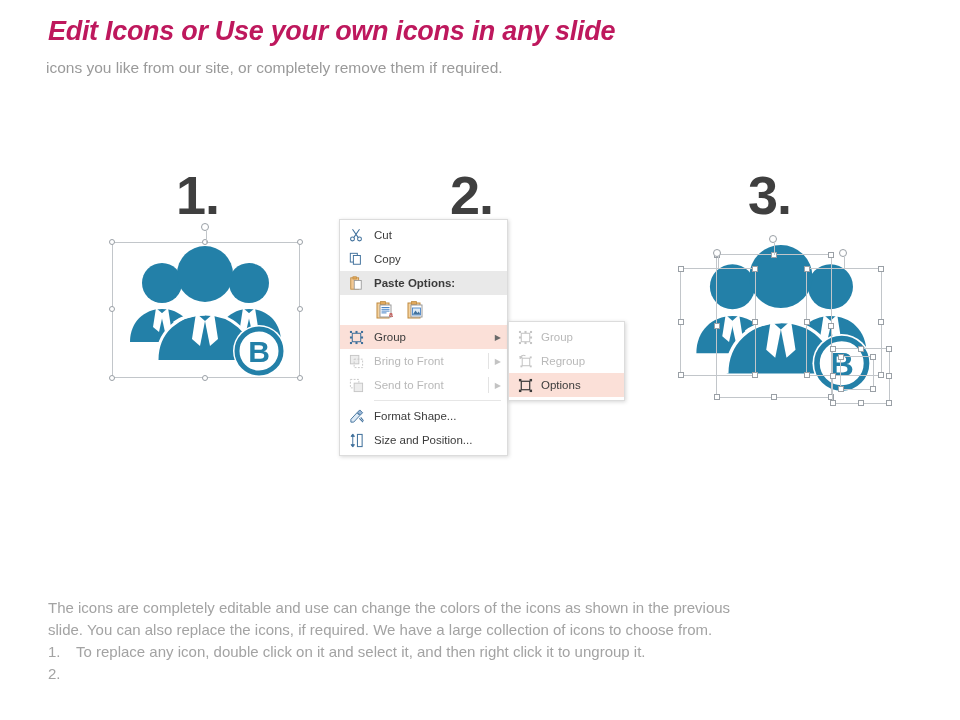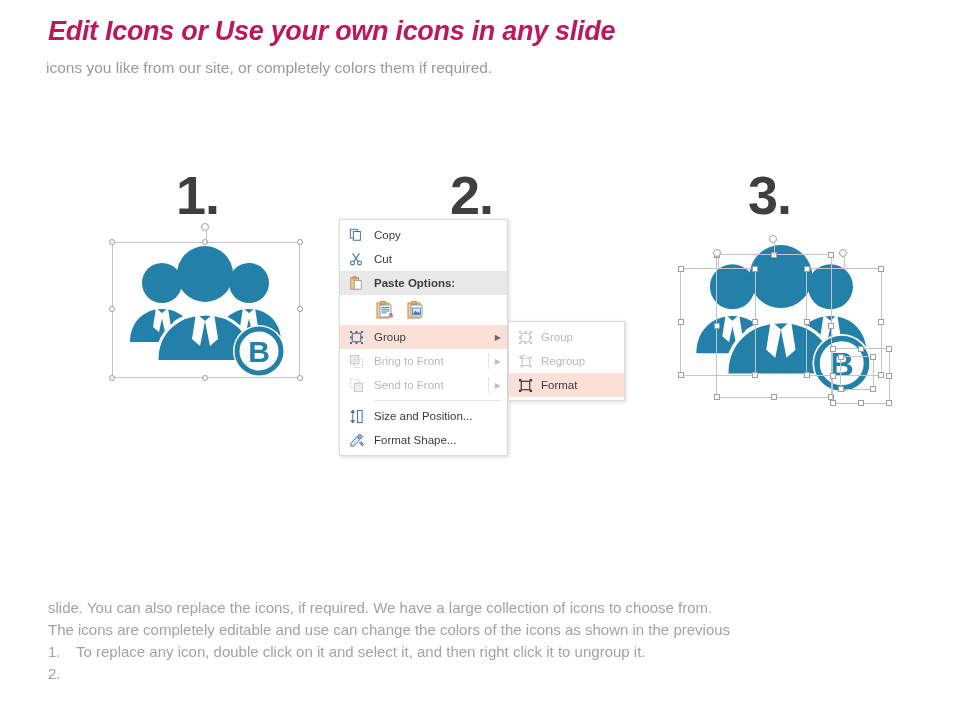--- a/index.html
+++ b/index.html
@@ -101,21 +101,21 @@
   .foot ol li{display:flex;gap:12px;white-space:nowrap;}
   .foot ol li .n{width:16px;flex:none;}
 </style>
 </head>
 <body>
 
 <div class="slide">
 
   <div class="hdr-title">Edit Icons or Use your own icons in any slide</div>
   <div class="hdr-sub">
-    <div>icons you like from our site, or completely colors them if required.</div>
+    <div>icons you like from our site, or completely remove them if required.</div>
   </div>
 
   <div class="step-num" id="num1">1.</div>
   <div class="step-num" id="num2">2.</div>
   <div class="step-num" id="num3">3.</div>
 
   <div class="art" id="art1">
     <svg width="176" height="142" viewBox="0 0 176 142">
       <g fill="#2380a8">
 
@@ -237,38 +237,38 @@
     <div class="hnd sq" style="right:-3px;top:-3px;"></div>
     <div class="hnd sq" style="left:-3px;bottom:-3px;"></div>
     <div class="hnd sq" style="right:-3px;bottom:-3px;"></div>
   </div>
 
   <div class="ctxmenu">
 
     <div class="mi">
       <span class="ico">
         <svg width="14" height="14" viewBox="0 0 16 16">
-          <rect x="1.5" y="1.5" width="8" height="10" fill="#fff" stroke="#41719c" stroke-width="1.1"></rect>
-          <rect x="5" y="4" width="8" height="10" fill="#fff" stroke="#41719c" stroke-width="1.1"></rect>
-        </svg>
-      </span>
-      <span class="lbl">Copy</span>
-    </div>
-
-    <div class="mi">
-      <span class="ico">
-        <svg width="14" height="14" viewBox="0 0 16 16">
           <g fill="none" stroke="#41719c" stroke-width="1.2">
             <circle cx="4" cy="12.5" r="2.2"></circle>
               <circle cx="12" cy="12.5" r="2.2"></circle>
             <path d="M5.4 11 L12 1.5M10.6 11 L4 1.5"></path>
           </g>
         </svg>
       </span>
       <span class="lbl">Cut</span>
+    </div>
+
+    <div class="mi">
+      <span class="ico">
+        <svg width="14" height="14" viewBox="0 0 16 16">
+          <rect x="1.5" y="1.5" width="8" height="10" fill="#fff" stroke="#41719c" stroke-width="1.1"></rect>
+          <rect x="5" y="4" width="8" height="10" fill="#fff" stroke="#41719c" stroke-width="1.1"></rect>
+        </svg>
+      </span>
+      <span class="lbl">Copy</span>
     </div>
 
     <div class="mi hdrrow">
       <span class="ico">
         <svg width="14" height="15" viewBox="0 0 16 17">
           <rect x="2" y="2" width="9" height="13" fill="#f2c894" stroke="#c08a3e" stroke-width="1"></rect>
           <rect x="4.5" y="0.8" width="4" height="2.6" fill="#e0a85c" stroke="#c08a3e" stroke-width=".8"></rect>
           <rect x="6" y="5" width="8" height="10" fill="#fff" stroke="#9a9a9a" stroke-width="1"></rect>
         </svg>
       </span>
@@ -342,40 +342,40 @@
       <span class="arrow">▶</span>
     </div>
 
 
     <div class="sep"></div>
 
 
     <div class="mi">
       <span class="ico">
         <svg width="15" height="15" viewBox="0 0 16 16">
+          <path d="M2 11 L8.5 4 L11.5 7 L5 14 L2 14z" fill="#dce9f5" stroke="#41719c" stroke-width="1"></path>
+          <path d="M9 3.5 L11.5 1 L14.5 4 L12 6.5z" fill="#9ab8d8" stroke="#41719c" stroke-width="1"></path>
+          <path d="M11 10 L15 14M12.5 9 L15.5 12.5" stroke="#41719c" stroke-width="1.1" fill="none"></path>
+        </svg>
+      </span>
+      <span class="lbl">Format Shape...</span>
+    </div>
+
+    <div class="mi">
+      <span class="ico">
+        <svg width="15" height="15" viewBox="0 0 16 16">
           <rect x="9" y="1.5" width="5" height="13" fill="none" stroke="#41719c" stroke-width="1.1"></rect>
           <g stroke="#41719c" stroke-width="1" fill="#41719c">
             <path d="M4 2v12" stroke-width="1"></path>
             <path d="M4 1 L2.2 3.6 L5.8 3.6z"></path>
             <path d="M4 15 L2.2 12.4 L5.8 12.4z"></path>
           </g>
         </svg>
       </span>
       <span class="lbl">Size and Position...</span>
-    </div>
-
-    <div class="mi">
-      <span class="ico">
-        <svg width="15" height="15" viewBox="0 0 16 16">
-          <path d="M2 11 L8.5 4 L11.5 7 L5 14 L2 14z" fill="#dce9f5" stroke="#41719c" stroke-width="1"></path>
-          <path d="M9 3.5 L11.5 1 L14.5 4 L12 6.5z" fill="#9ab8d8" stroke="#41719c" stroke-width="1"></path>
-          <path d="M11 10 L15 14M12.5 9 L15.5 12.5" stroke="#41719c" stroke-width="1.1" fill="none"></path>
-        </svg>
-      </span>
-      <span class="lbl">Format Shape...</span>
     </div>
   </div>
 
   <div class="submenu">
     <div class="mi dis">
       <span class="ico">
         <svg width="15" height="15" viewBox="0 0 16 16">
           <rect x="3.5" y="3.5" width="9" height="9" fill="none" stroke="#c5c5c5" stroke-width="1.1"></rect>
           <g fill="#c5c5c5">
             <rect x="1" y="1" width="2.2" height="2.2"></rect>
@@ -414,27 +414,27 @@
         <svg width="15" height="15" viewBox="0 0 16 16">
           <rect x="3.5" y="3.5" width="9" height="9" fill="none" stroke="#3b3b3b" stroke-width="1.3"></rect>
           <g fill="#3b3b3b">
             <rect x="1" y="1" width="2.6" height="2.6"></rect>
               <rect x="12.4" y="1" width="2.6" height="2.6"></rect>
             <rect x="1" y="12.4" width="2.6" height="2.6"></rect>
               <rect x="12.4" y="12.4" width="2.6" height="2.6"></rect>
           </g>
         </svg>
       </span>
-      <span class="lbl">Format</span>
+      <span class="lbl">Options</span>
     </div>
   </div>
 
   <div class="foot">
+    <div class="ln">The icons are completely editable and use can change the colors of the icons as shown in the previous</div>
     <div class="ln">slide. You can also replace the icons, if required. We have a large collection of icons to choose from.</div>
-    <div class="ln">The icons are completely editable and use can change the colors of the icons as shown in the previous</div>
     <ol>
       <li>
         <span class="n">1.</span>
         <span>To replace any icon, double click on it and select it, and then right click it to ungroup it.</span>
       </li>
       <li>
         <span class="n">2.</span>
       </li>
     </ol>
   </div>

